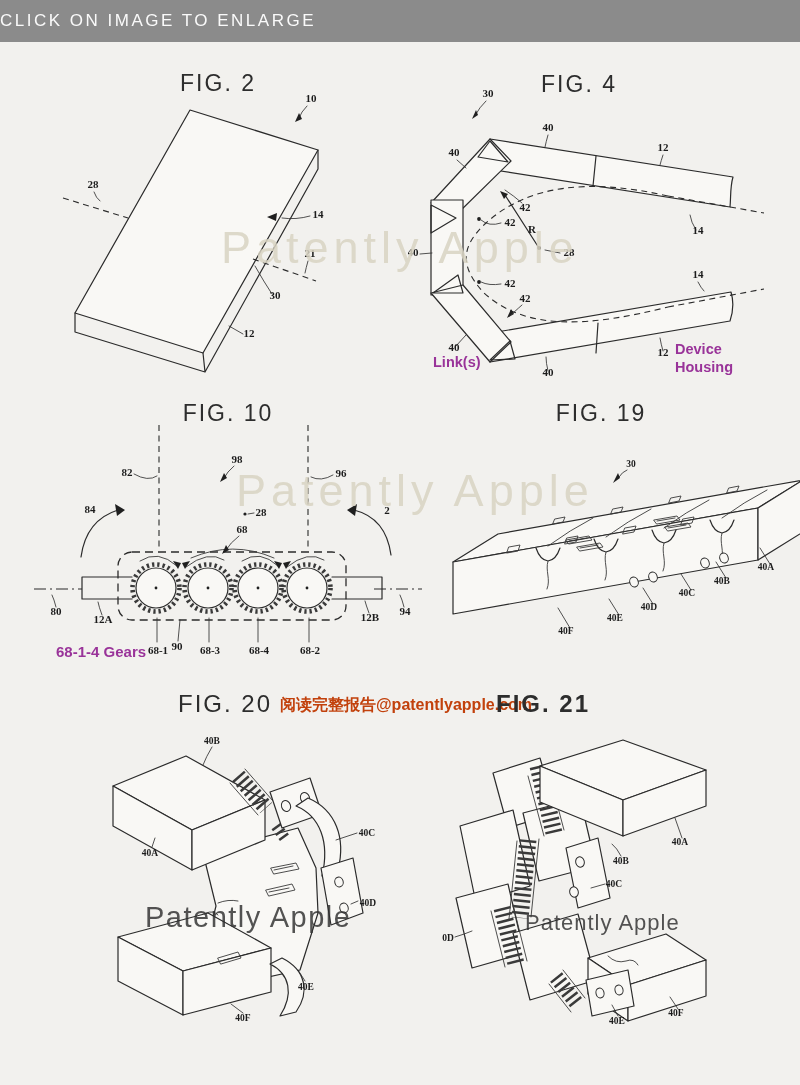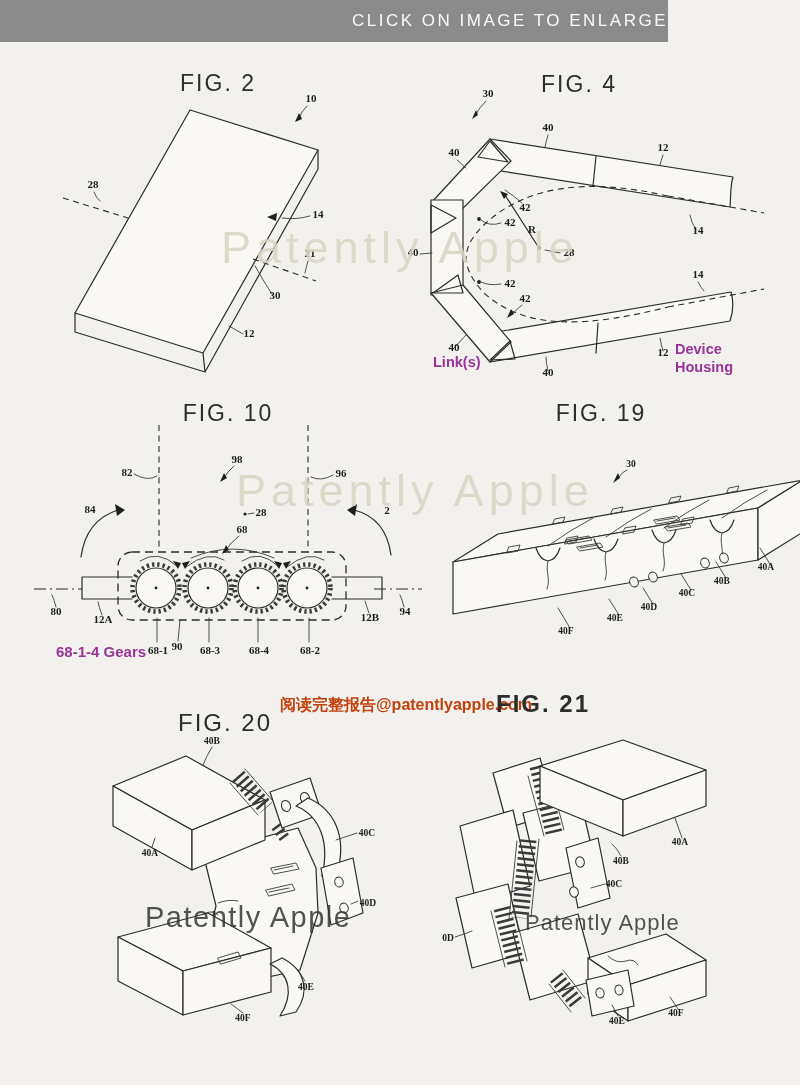--- a/index.html
+++ b/index.html
@@ -1,19 +1,19 @@
 <!DOCTYPE html>
 <html><head>
 <meta charset="utf-8">
 <style>
   html,body{margin:0;padding:0;}
   .page{position:relative;width:800px;height:1085px;background:#f2f1ee;overflow:hidden;
         font-family:"Liberation Sans",sans-serif;}
-  .banner{position:absolute;top:0;left:0;width:668px;height:42px;background:#8b8b8b;
-          display:flex;align-items:center;justify-content:flex-end;}
+  .banner{position:absolute;top:0;left:0;width:800px;height:42px;background:#8b8b8b;
+          display:flex;align-items:center;justify-content:flex-start;}
   .banner span{color:#fafafa;font-size:17px;letter-spacing:2.5px;font-weight:400;}
   .sheet{position:absolute;top:42px;left:8px;width:800px;height:823px;cursor:pointer;text-align:center;}
   .fig{position:absolute;}
   .wm{position:absolute;white-space:nowrap;pointer-events:none;}
   .wm-beige{color:#d9d4c3;opacity:.85;font-size:45px;letter-spacing:5px;}
   .wm-dark{color:#2f2f2f;opacity:.82;}
   .cap-title{position:absolute;font-size:24px;letter-spacing:2px;color:#2d2d2d;white-space:nowrap;}
   .cap-cn{position:absolute;font-size:16px;font-weight:bold;color:#c2410c;white-space:nowrap;}
   
   .f{fill:#f9f8f5;stroke:#2b2b2b;stroke-width:1.2;stroke-linejoin:round;}
@@ -353,21 +353,21 @@
         <path class="lead" d="M250,291 L242,279"></path>
       </g>
       <text class="rt9" x="252" y="127">40A</text>
       <text class="rt9" x="193" y="146">40B</text>
       <text class="rt9" x="186" y="169">40C</text>
       <text class="rt9" x="20" y="223">0D</text>
       <text class="rt9" x="189" y="306">40E</text>
       <text class="rt9" x="248" y="298">40F</text>
     </svg>
 
-    <div class="cap-title" style="left:170px;top:648px;margin-top:19px;">FIG. 20</div>
+    <div class="cap-title" style="left:170px;top:648px;">FIG. 20</div>
     <div class="cap-cn" style="left:272px;top:653px;">阅读完整报告@patentlyapple.com</div>
     <div class="cap-title" style="left:488px;top:648px;font-weight:bold;">FIG. 21</div>
 
     <div class="wm wm-beige" style="left:213px;top:180px;">Patently Apple</div>
     <div class="wm wm-beige" style="left:228px;top:423px;">Patently Apple</div>
     <div class="wm wm-dark" style="left:137px;top:859px;font-size:29px;letter-spacing:1.5px;">Patently Apple</div>
     <div class="wm wm-dark" style="left:517px;top:868px;font-size:22px;letter-spacing:1px;">Patently Apple</div>
 
   </div>
 </div>

